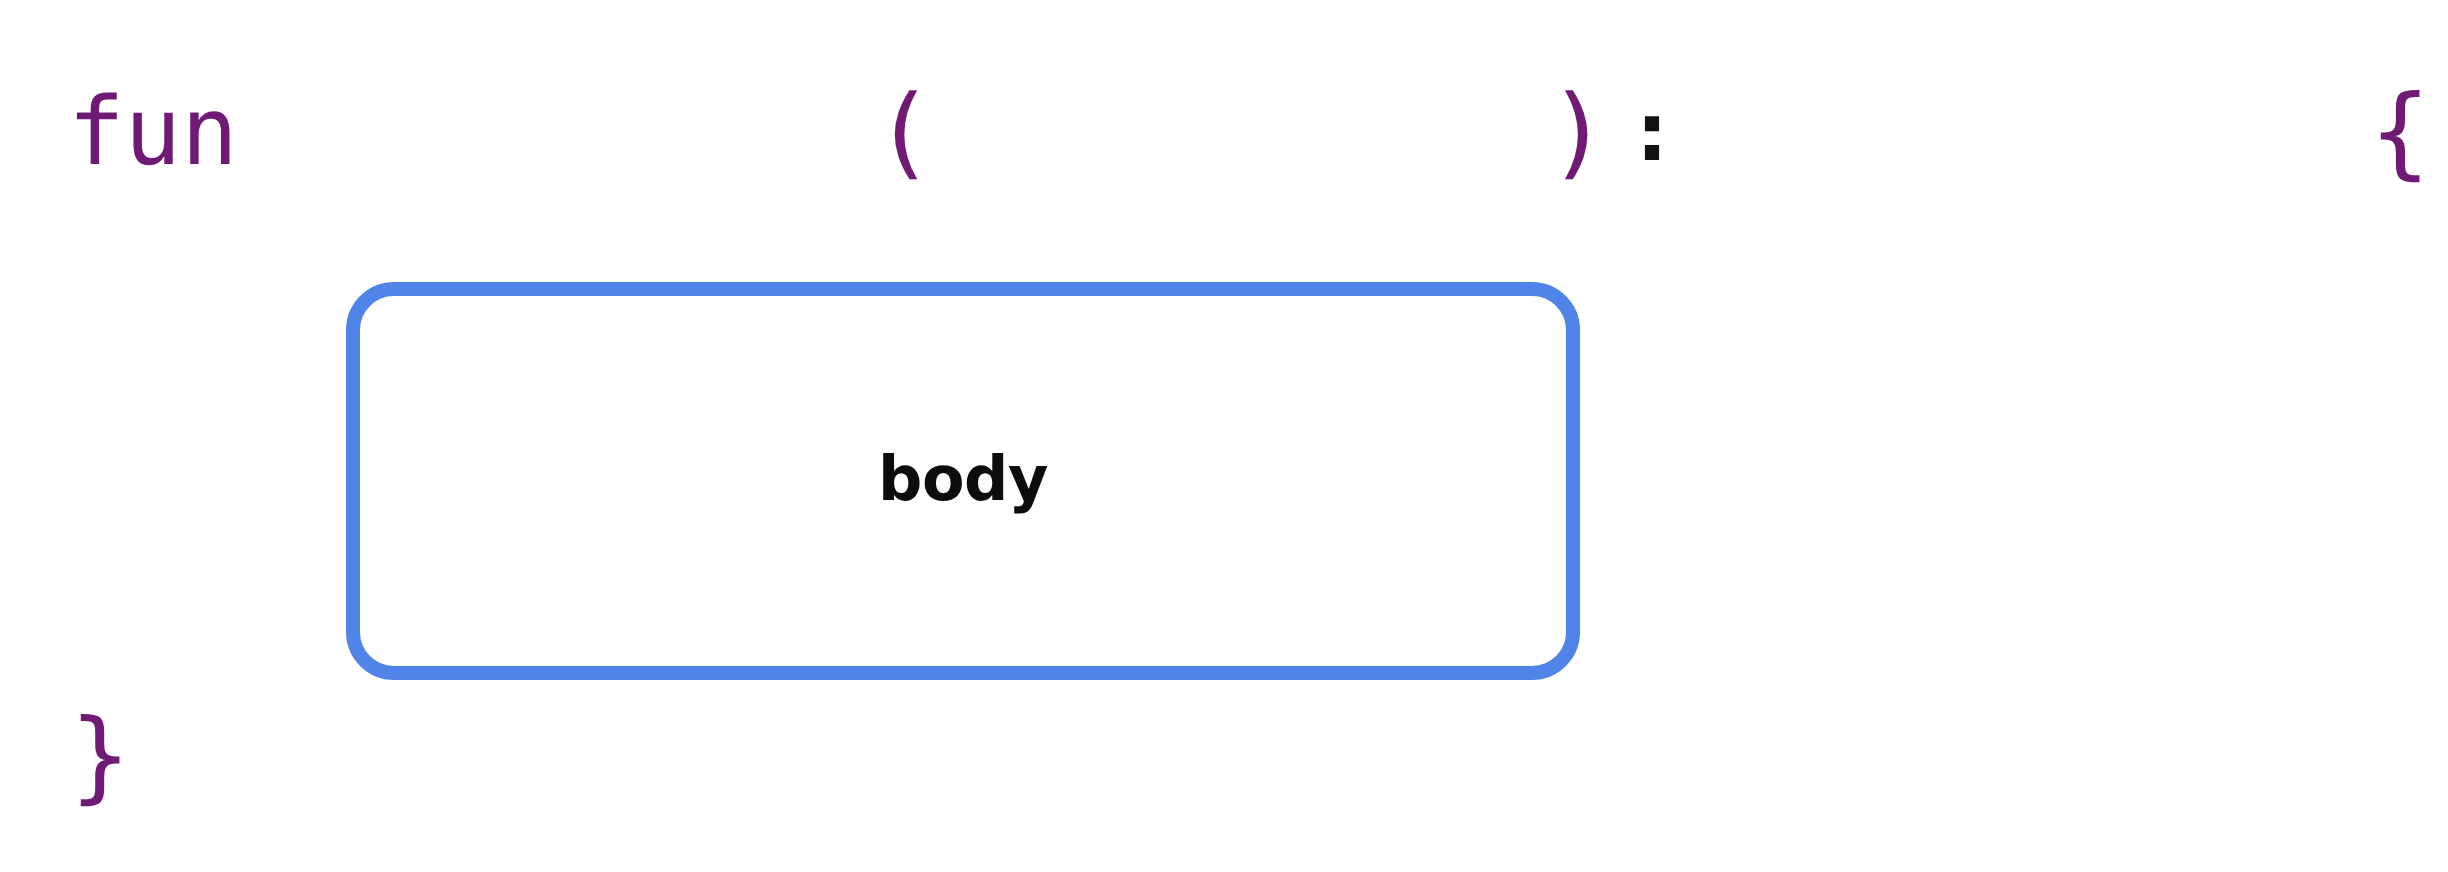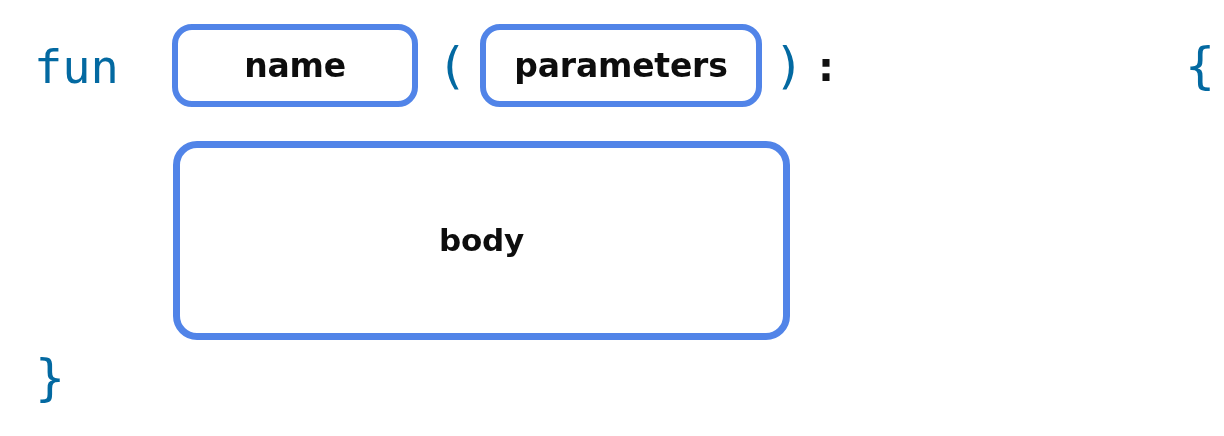--- a/index.html
+++ b/index.html
@@ -15,21 +15,21 @@
     background: #ffffff;
     overflow: hidden;
     font-family: "Liberation Sans", sans-serif;
   }
 
   
   .syntax {
     position: absolute;
     font-family: "DejaVu Sans Mono", "Liberation Mono", monospace;
     font-weight: 400;
-    color: #0369a1;
+    color: #701a75;
     line-height: 1;
     white-space: pre;
     user-select: none;
   }
 
   
   .sep-colon {
     position: absolute;
     font-family: "DejaVu Sans", "Liberation Sans", sans-serif;
     font-weight: 700;
@@ -84,29 +84,23 @@
   #slot-return .slot-label { font-size: 33px; }
   #slot-body   .slot-label { font-size: 31px; }
 </style>
 </head>
 <body>
 
 <div id="canvas" style="background: rgb(255, 255, 255);">
 
   <span class="syntax" id="kw-fun">fun</span>
 
-  <div class="slot slot-inline" id="slot-name" style="border-color: rgb(81, 132, 232);">
-    <span class="slot-label">name</span>
-  </div>
 
   <span class="syntax" id="paren-open">(</span>
 
-  <div class="slot slot-inline" id="slot-params" style="border-color: rgb(81, 132, 232);">
-    <span class="slot-label">parameters</span>
-  </div>
 
   <span class="syntax" id="paren-close">)</span>
 
   <span class="sep-colon" id="colon">:</span>
 
 
   <span class="syntax" id="brace-open">{</span>
 
   <div class="slot slot-block" id="slot-body" style="border-color: rgb(81, 132, 232); justify-content: center;">
     <span class="slot-label">body</span>

